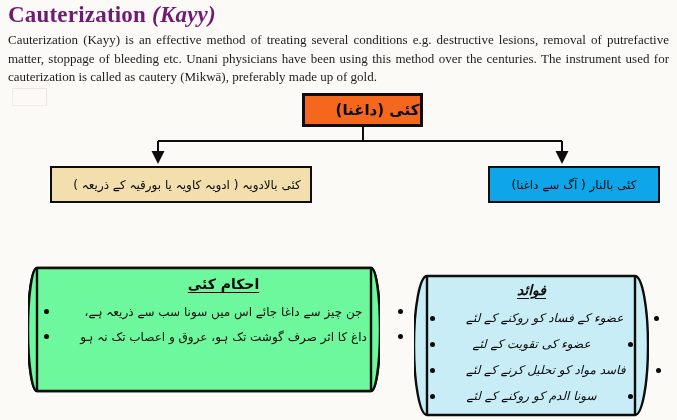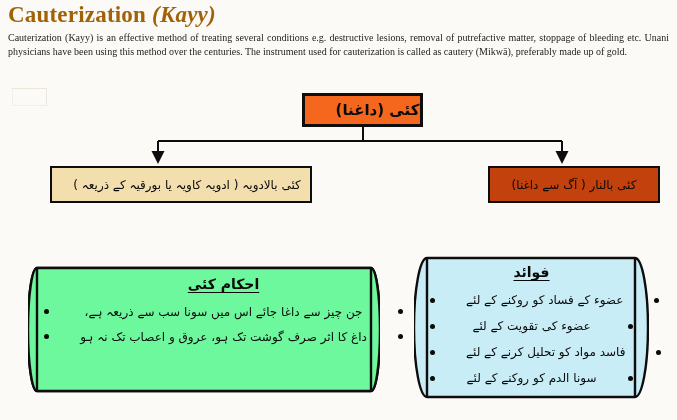--- a/index.html
+++ b/index.html
@@ -2,26 +2,26 @@
 <html><head>
 <meta charset="utf-8">
 <style>
   html,body{margin:0;padding:0;}
   .stage{
     position:relative;width:677px;height:420px;overflow:hidden;
     font-family:"Liberation Serif",serif;
   }
   .page-title{
     position:absolute;left:8px;top:2px;margin:0;
-    font-size:23px;font-weight:bold;color:#a16207;letter-spacing:.2px;
+    font-size:23px;font-weight:bold;color:#701a75;letter-spacing:.2px;
   }
   .page-title .kayy{font-style:italic;margin-left:6px;}
   .intro{
     position:absolute;left:8px;top:31px;width:661px;margin:0;
-    font-size:10px;line-height:1.44;color:#1c1c1c;text-align:justify;
+    font-size:13px;line-height:1.44;color:#1c1c1c;text-align:justify;
   }
   .artifact{
     position:absolute;left:12px;top:88px;width:33px;height:16px;
     border:1px solid #ece5d9;border-left-color:#f3eee6;border-bottom-color:#f3eee6;
   }
   .node{
     position:absolute;display:flex;align-items:center;justify-content:center;
     box-sizing:border-box;border:2px solid #0d0d0d;
   }
   .urdu{
@@ -72,21 +72,21 @@
   </svg>
 
   <div class="node node-root" style="background: rgb(244, 103, 29);">
     <span class="urdu">کئی (داغنا)</span>
   </div>
 
   <div class="node node-left" style="background: rgb(243, 223, 174);">
     <span class="urdu">کئی بالادویہ ( ادویہ کاویہ یا بورقیہ کے ذریعہ )</span>
   </div>
 
-  <div class="node node-right" style="background: #c2410c;">
+  <div class="node node-right" style="background: #0ea5e9;">
     <span class="urdu">کئی بالنار ( آگ سے داغنا)</span>
   </div>
 
   <div class="cyl cyl-rules" style="left:28px;top:266px;width:391px;height:127px;">
     <svg width="352" height="127" viewBox="0 0 352 127">
       <path d="M9 2 L343 2 A9 61.5 0 0 1 343 125 L9 125 A9 61.5 0 0 1 9 2 Z" stroke-width="2.6" fill="none" stroke="#0d0d0d"></path>
       <path d="M9 2 L343 2 A9 61.5 0 0 1 343 125 L9 125 A9 61.5 0 0 1 9 2 Z" stroke="none" fill="#6ef89d"></path>
       <path d="M9 2 L343 2 A9 61.5 0 0 1 343 125 L9 125 A9 61.5 0 0 1 9 2 Z M9 2 V125 M343 2 V125" fill="none" stroke-width="2.4" stroke="#0d0d0d"></path>
     </svg>
     <div class="cyl-content">
@@ -99,21 +99,21 @@
         </div>
         <div class="brow">
           <span class="dot"></span>
           <span class="btext urdu">داغ کا اثر صرف گوشت تک ہو، عروق و اعصاب تک نہ ہو</span>
           <span class="dot"></span>
         </div>
       </div>
     </div>
   </div>
 
-  <div class="cyl cyl-benefits" style="left:414px;top:256px;width:235px;height:143px;">
+  <div class="cyl cyl-benefits" style="left:414px;top:274px;width:235px;height:143px;font-style:italic;">
     <svg width="235" height="143" viewBox="0 0 235 143">
       <path d="M13 2 L221 2 A13 69.5 0 0 1 221 141 L13 141 A13 69.5 0 0 1 13 2 Z" stroke="none" fill="#c8edf6"></path>
       <path d="M13 2 L221 2 A13 69.5 0 0 1 221 141 L13 141 A13 69.5 0 0 1 13 2 Z M13 2 V141 M221 2 V141" fill="none" stroke-width="2.4" stroke="#0d0d0d"></path>
     </svg>
     <div class="cyl-content">
       <div class="cyl-title urdu">فوائد</div>
       <div class="rows">
         <div class="brow">
           <span class="dot"></span>
           <span class="btext urdu">عضوء کے فساد کو روکنے کے لئے</span>

